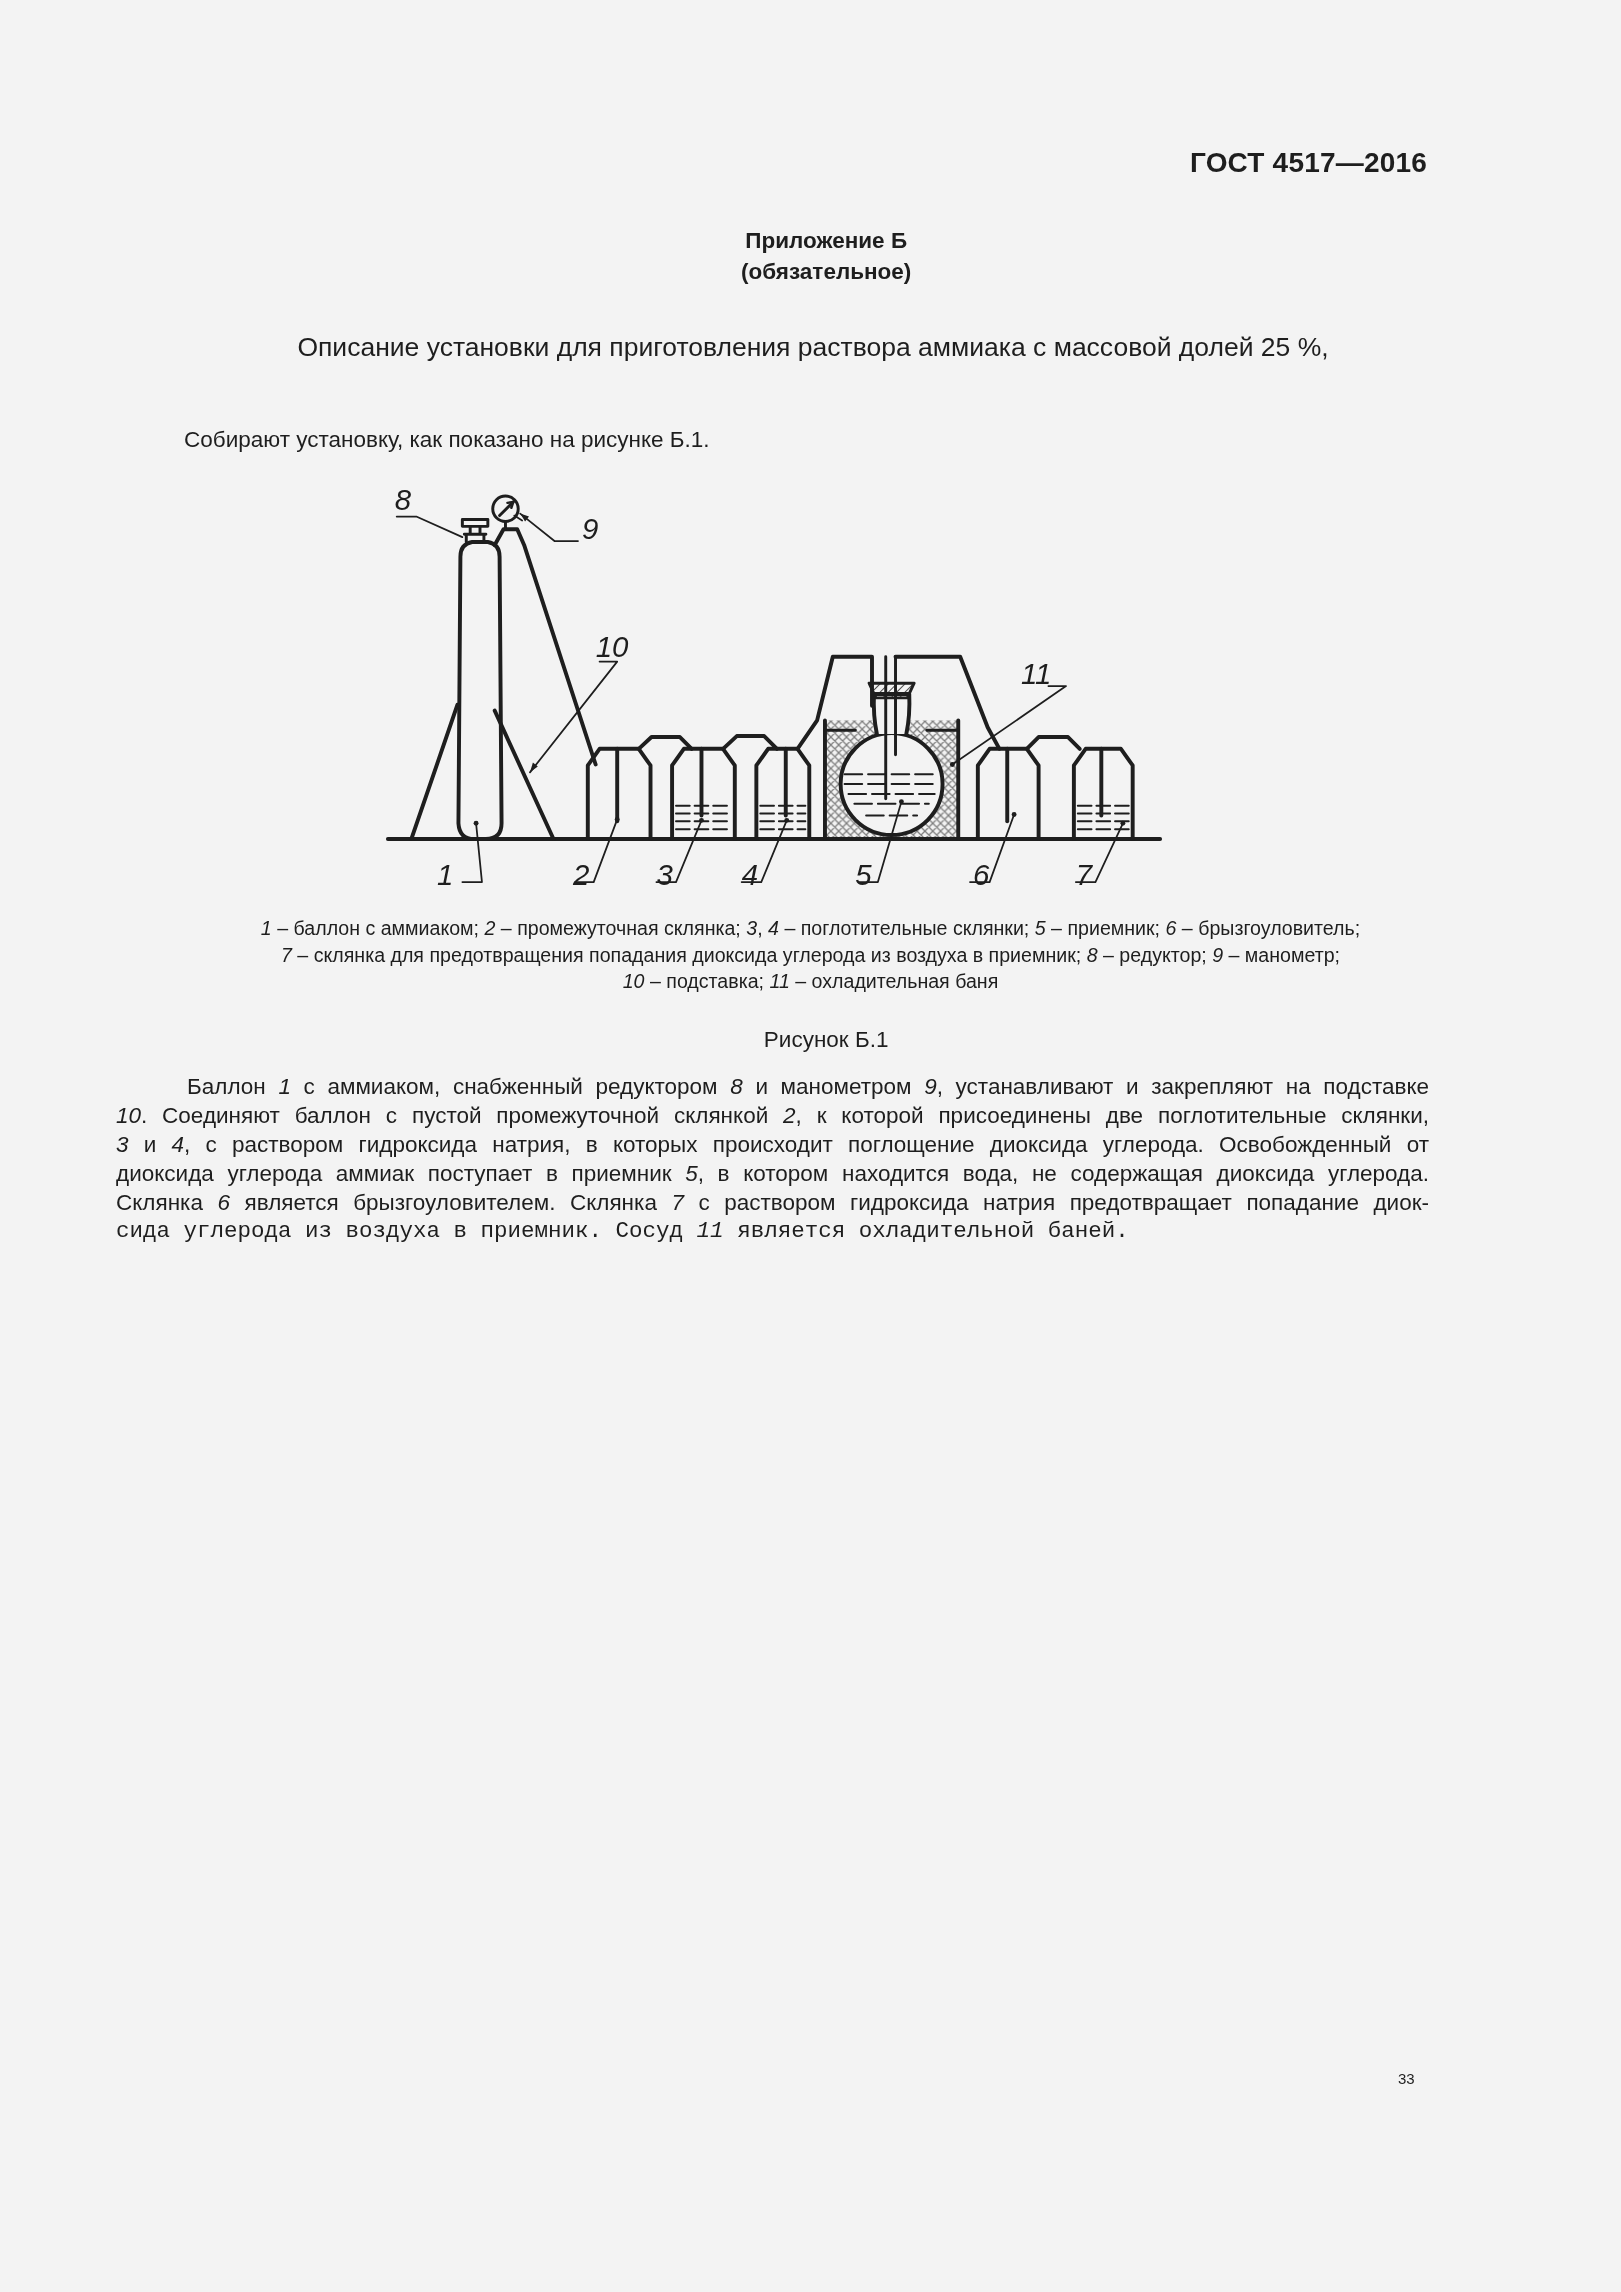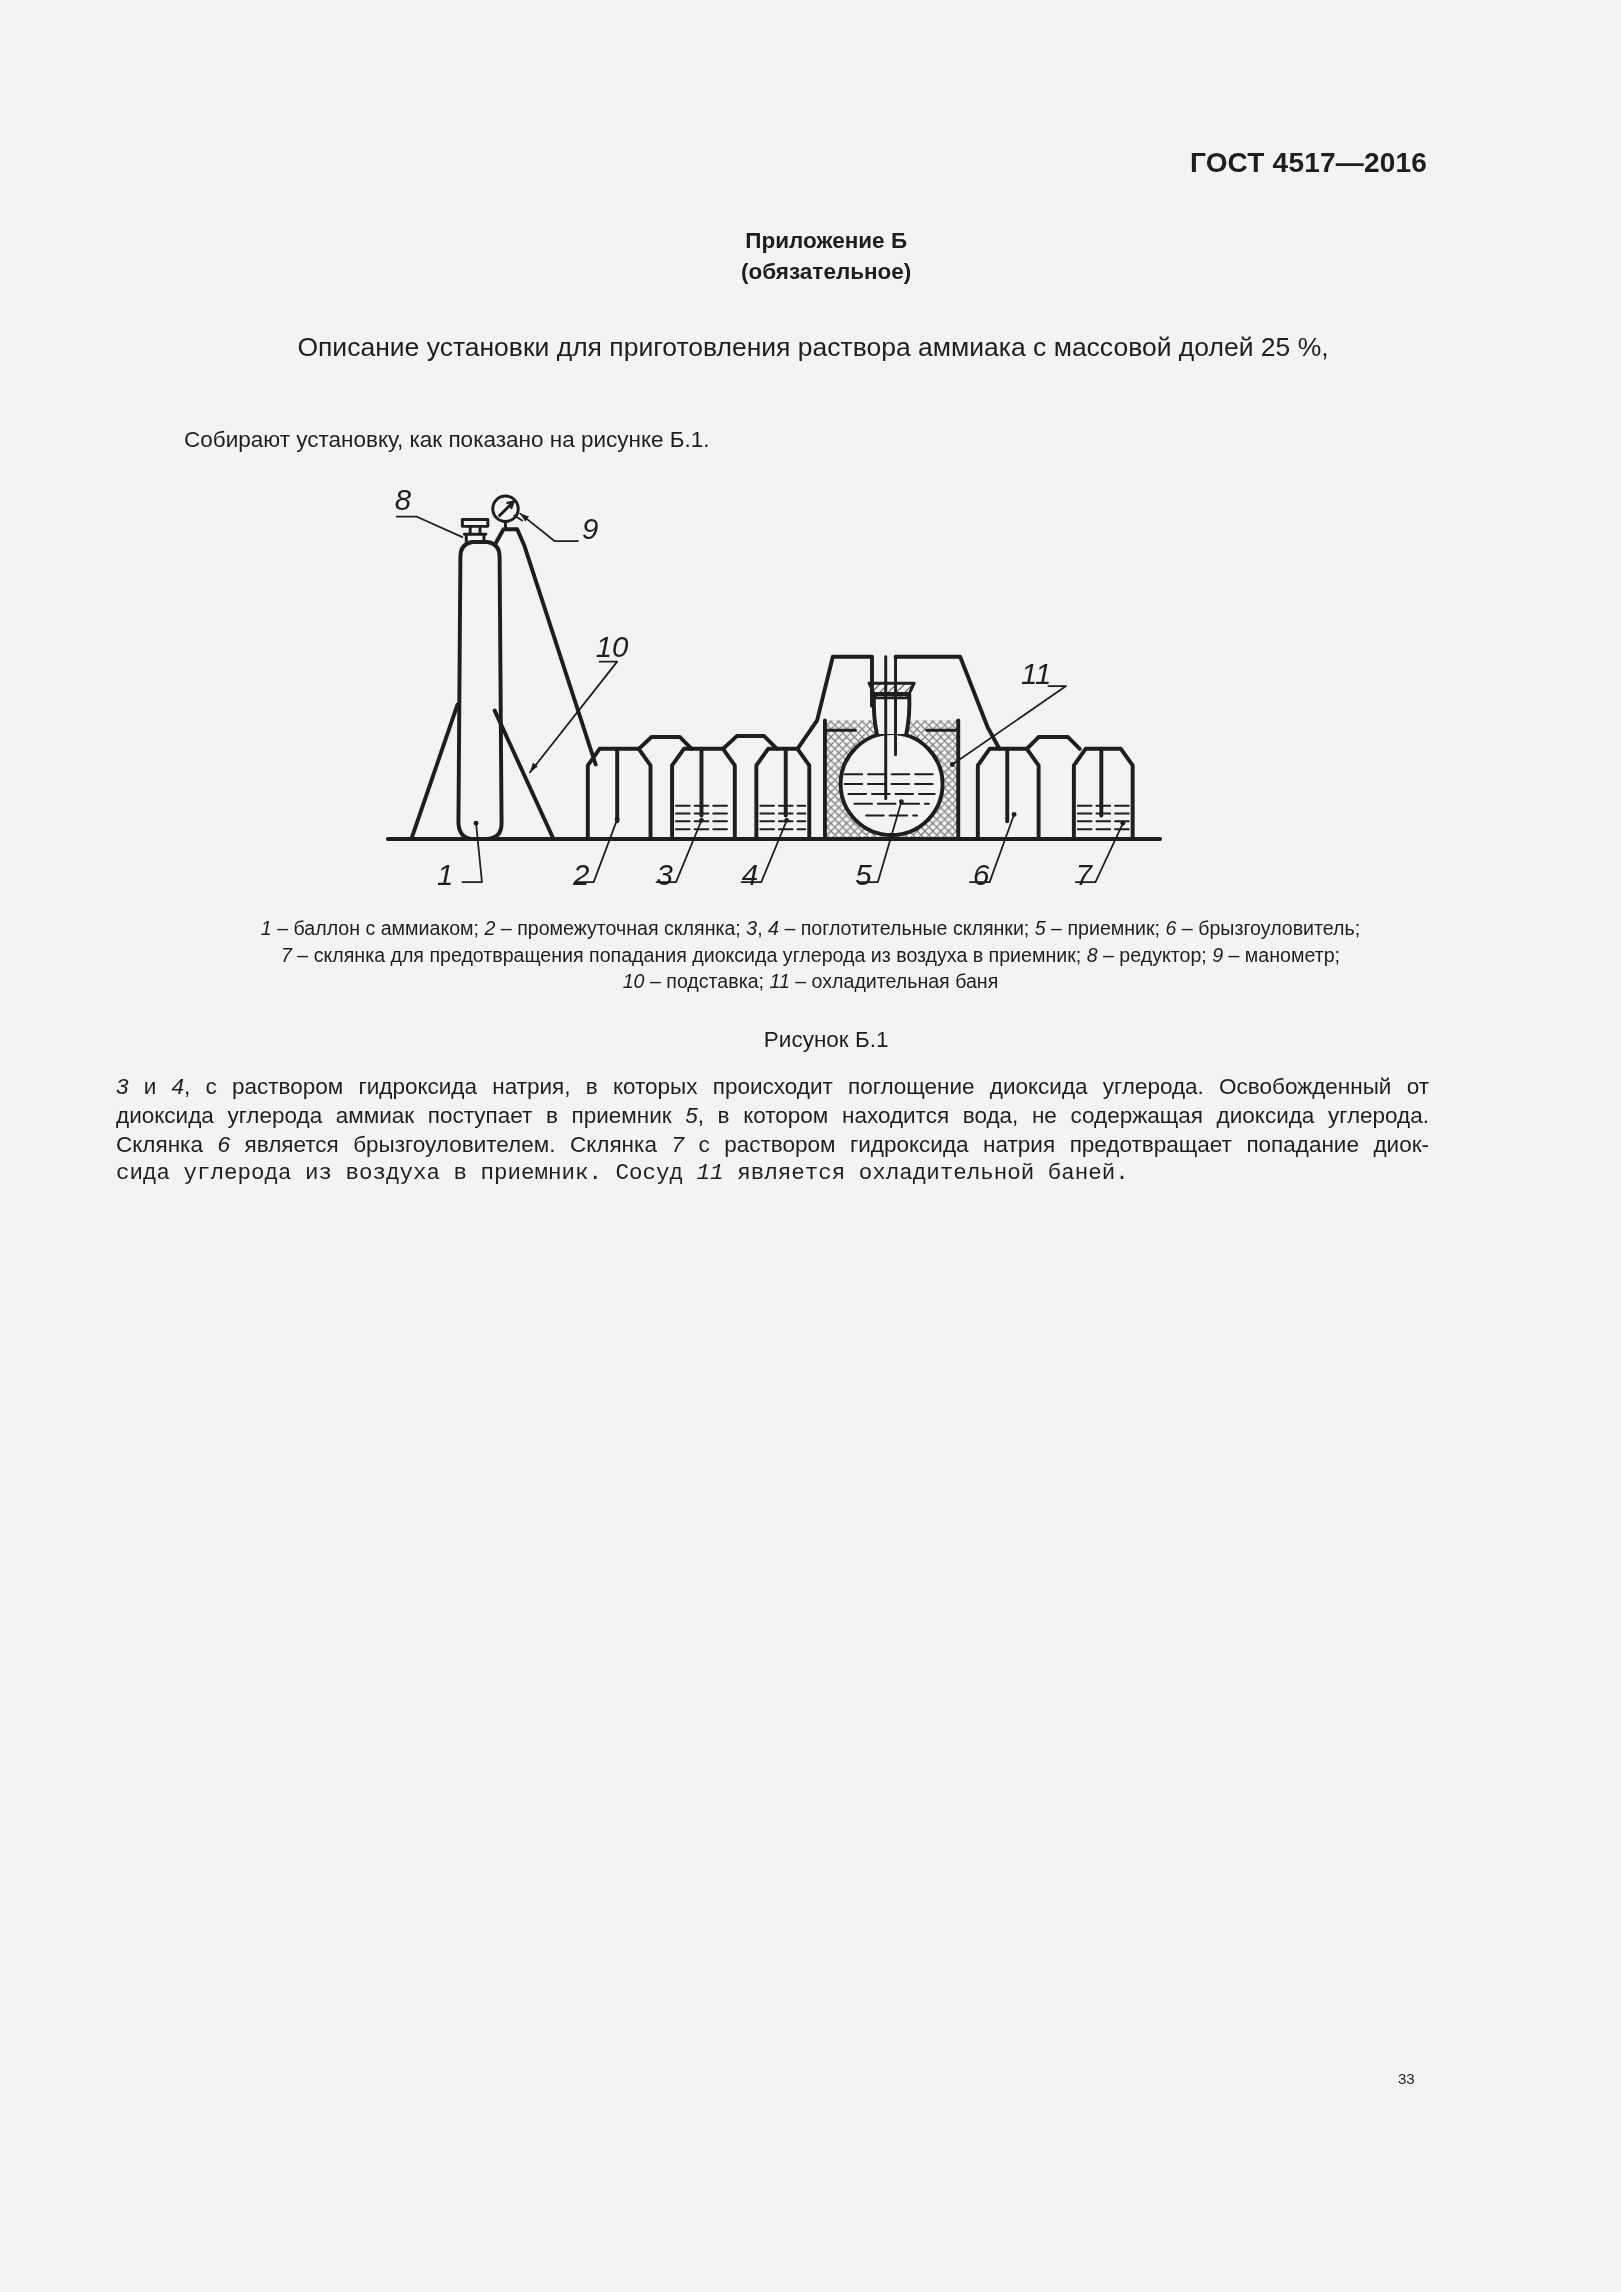--- a/index.html
+++ b/index.html
@@ -202,20 +202,22 @@
     <i>7</i><span> – склянка для предотвращения попадания диоксида углерода из воздуха в приемник; </span><i>8</i><span> – редуктор; </span><i>9</i><span> – манометр;</span>
   </div>
   <div>
     <i>10</i><span> – подставка; </span><i>11</i><span> – охладительная баня</span>
   </div>
 </div>
 
 <div class="abs caption">Рисунок Б.1</div>
 
 <div class="abs body">
+  <span class="line indent"><span>Баллон </span><i>1</i><span> с аммиаком, снабженный редуктором </span><i>8</i><span> и манометром </span><i>9</i><span>, устанавливают и закрепляют на подставке</span></span>
+  <span class="line"><i>10</i><span>. Соединяют баллон с пустой промежуточной склянкой </span><i>2</i><span>, к которой присоединены две поглотительные склянки,</span></span>
   <span class="line"><i>3</i><span> и </span><i>4</i><span>, с раствором гидроксида натрия, в которых происходит поглощение диоксида углерода. Освобожденный от</span></span>
   <span class="line"><span>диоксида углерода аммиак поступает в приемник </span><i>5</i><span>, в котором находится вода, не содержащая диоксида углерода.</span></span>
   <span class="line"><span>Склянка </span><i>6</i><span> является брызгоуловителем. Склянка </span><i>7</i><span> с раствором гидроксида натрия предотвращает попадание диок-</span></span>
   <span class="line last"><span>сида углерода из воздуха в приемник. Сосуд </span><i>11</i><span> является охладительной баней.</span></span>
 </div>
 
 <div class="abs page-num">33</div>
 
 
 </body></html>

